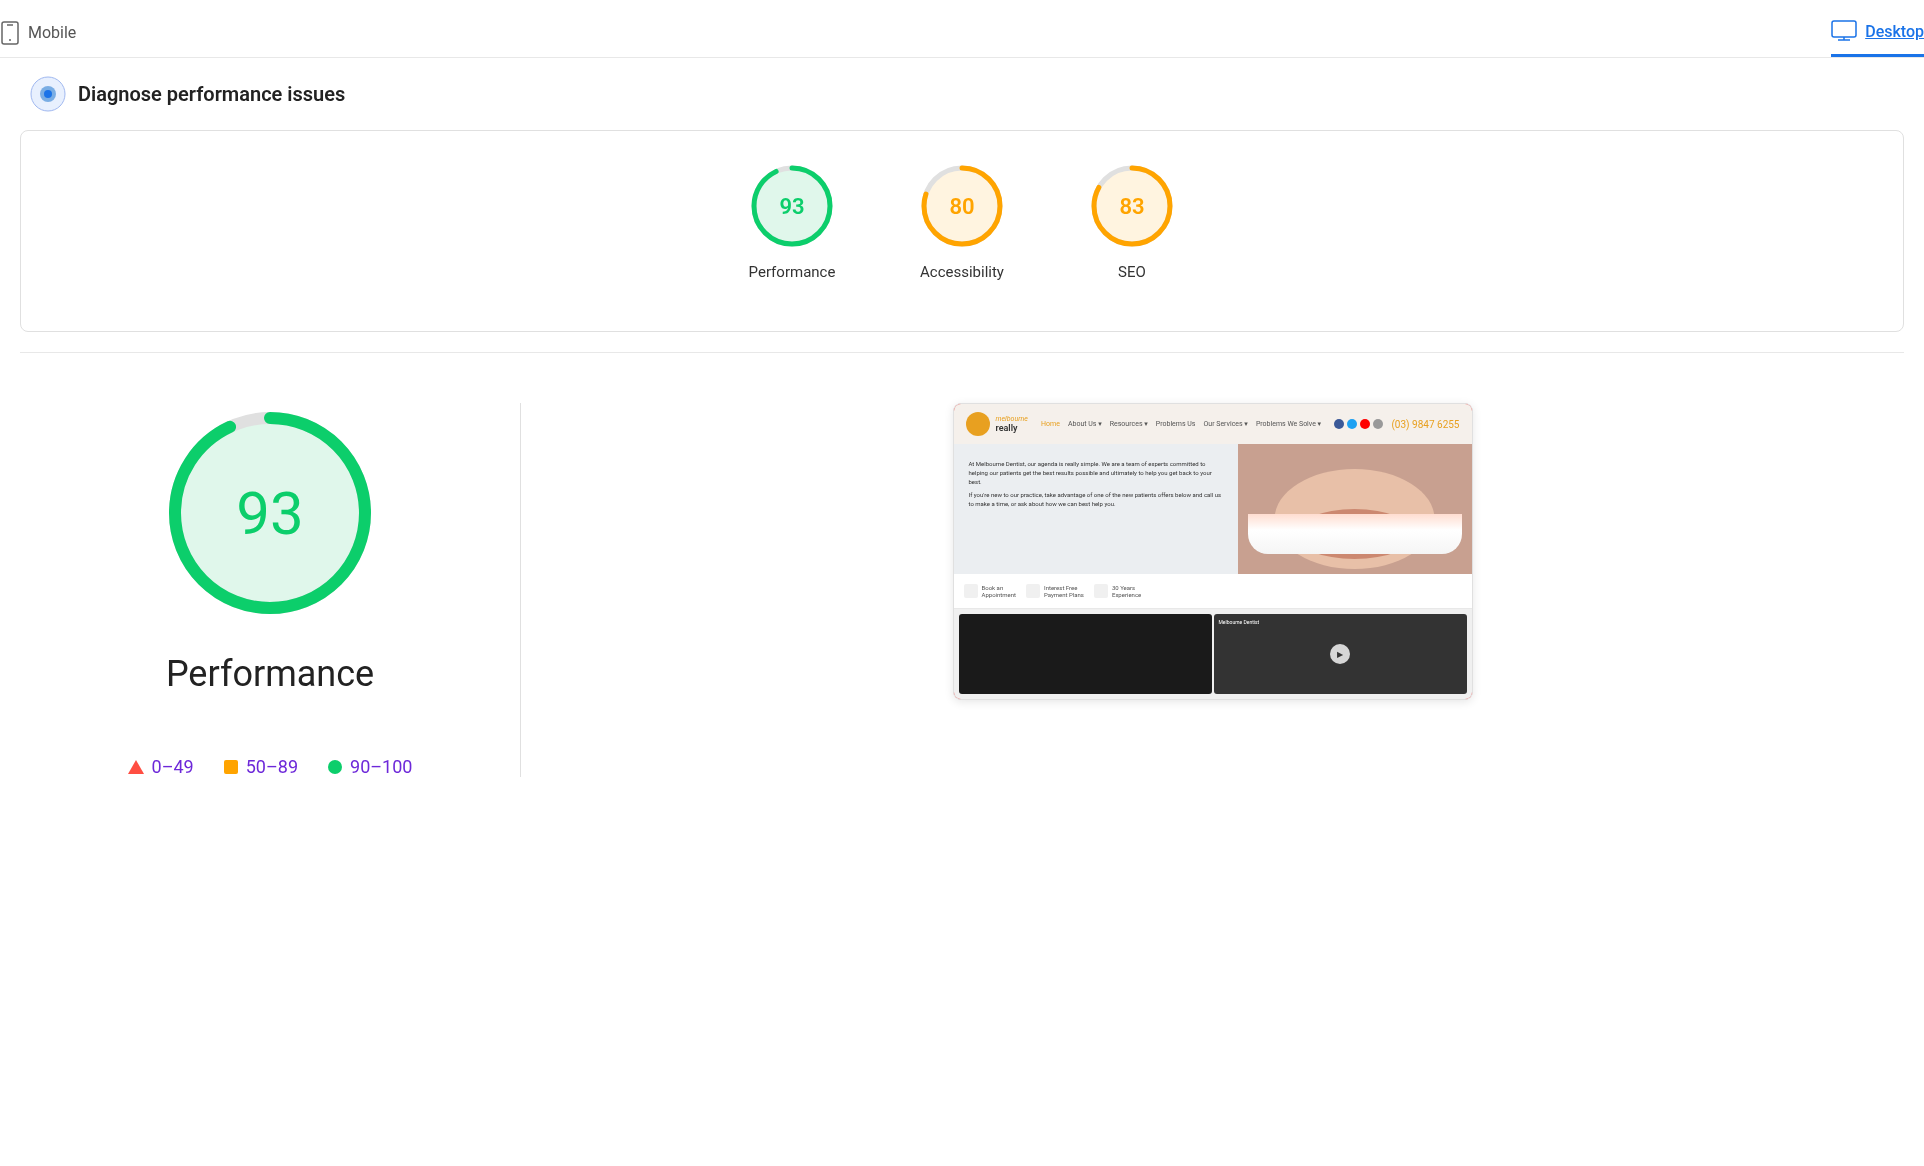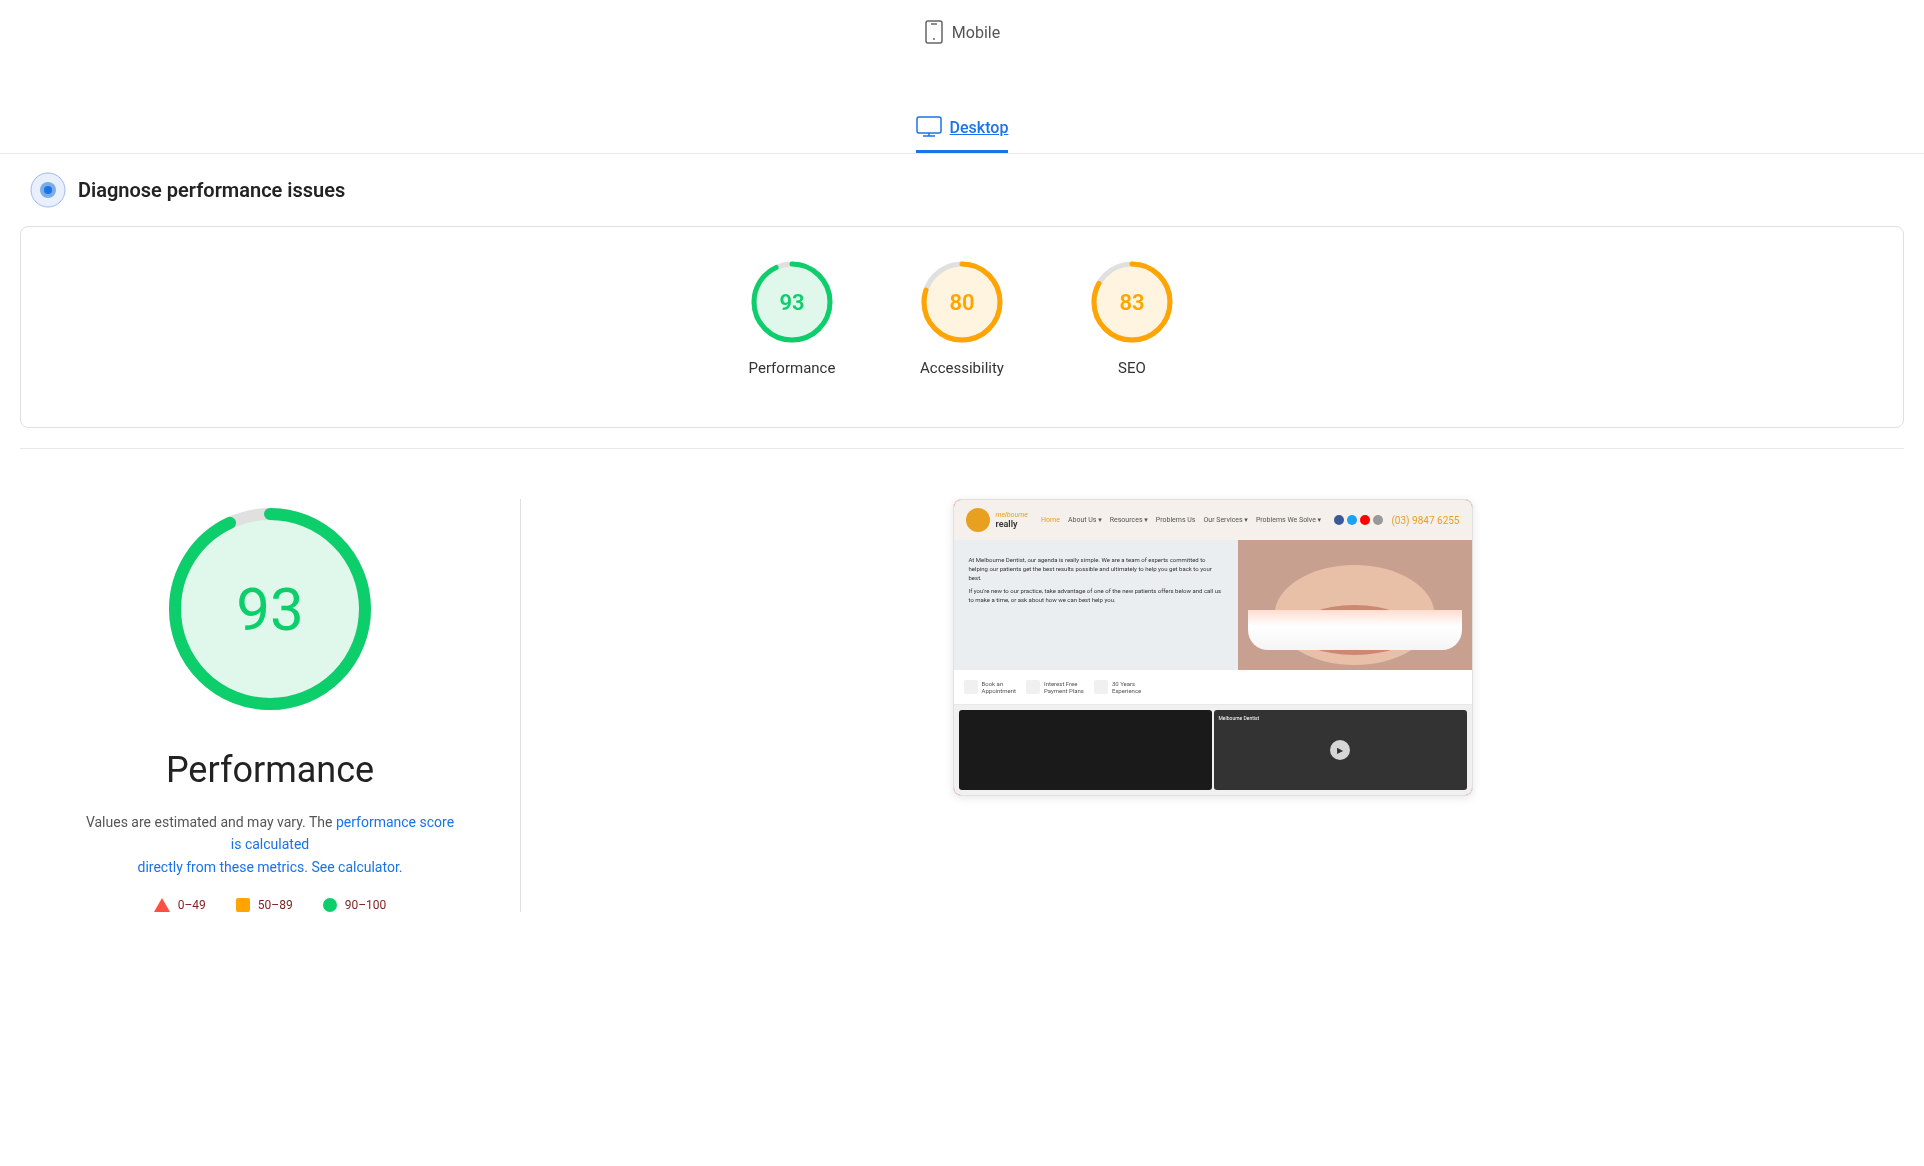--- a/index.html
+++ b/index.html
@@ -12,21 +12,20 @@
     }
 
     
     .tab-bar {
       display: flex;
       justify-content: space-between;
       align-items: center;
       gap: 60px;
       padding: 20px 0 0 0;
       border-bottom: 1px solid #e8e8e8;
-      flex-direction: column;
     }
     .tab-item {
       display: flex;
       flex-direction: column;
       align-items: center;
       cursor: pointer;
       padding-bottom: 12px;
       position: relative;
     }
     .tab-item.active {
@@ -166,22 +165,23 @@
     .legend {
       display: flex;
       align-items: center;
       gap: 30px;
       margin-top: 20px;
     }
     .legend-item {
       display: flex;
       align-items: center;
       gap: 8px;
-      font-size: 12px;
-      color: #7f1d1d;
+      font-size: 18px;
+      color: #6d28d9;
+      margin-top: 21px;
     }
     .legend-triangle {
       width: 0;
       height: 0;
       border-left: 8px solid transparent;
       border-right: 8px solid transparent;
       border-bottom: 14px solid #ff4e42;
     }
     .legend-square {
       width: 14px;
@@ -444,25 +444,20 @@
 
         <circle cx="110" cy="110" r="95" fill="#e0f7eb" stroke="none"></circle>
 
         <circle cx="110" cy="110" r="95" fill="none" stroke="#e0e0e0" stroke-width="12"></circle>
 
         <circle cx="110" cy="110" r="95" fill="none" stroke="#0cce6b" stroke-width="12" stroke-dasharray="554.7 596.9" stroke-linecap="round"></circle>
       </svg>
       <span class="large-score-text">93</span>
     </div>
     <h2 class="large-score-title">Performance</h2>
-    <p class="score-description">
-      <span>Values are estimated and may vary. The</span>
-      <a href="#">performance score is calculated<br>directly from these metrics.</a>
-      <a href="#"> See calculator.</a>
-    </p>
 
     <div class="legend">
       <div class="legend-item">
         <div class="legend-triangle"></div>
         <span>0–49</span>
       </div>
       <div class="legend-item">
         <div class="legend-square"></div>
         <span>50–89</span>
       </div>

